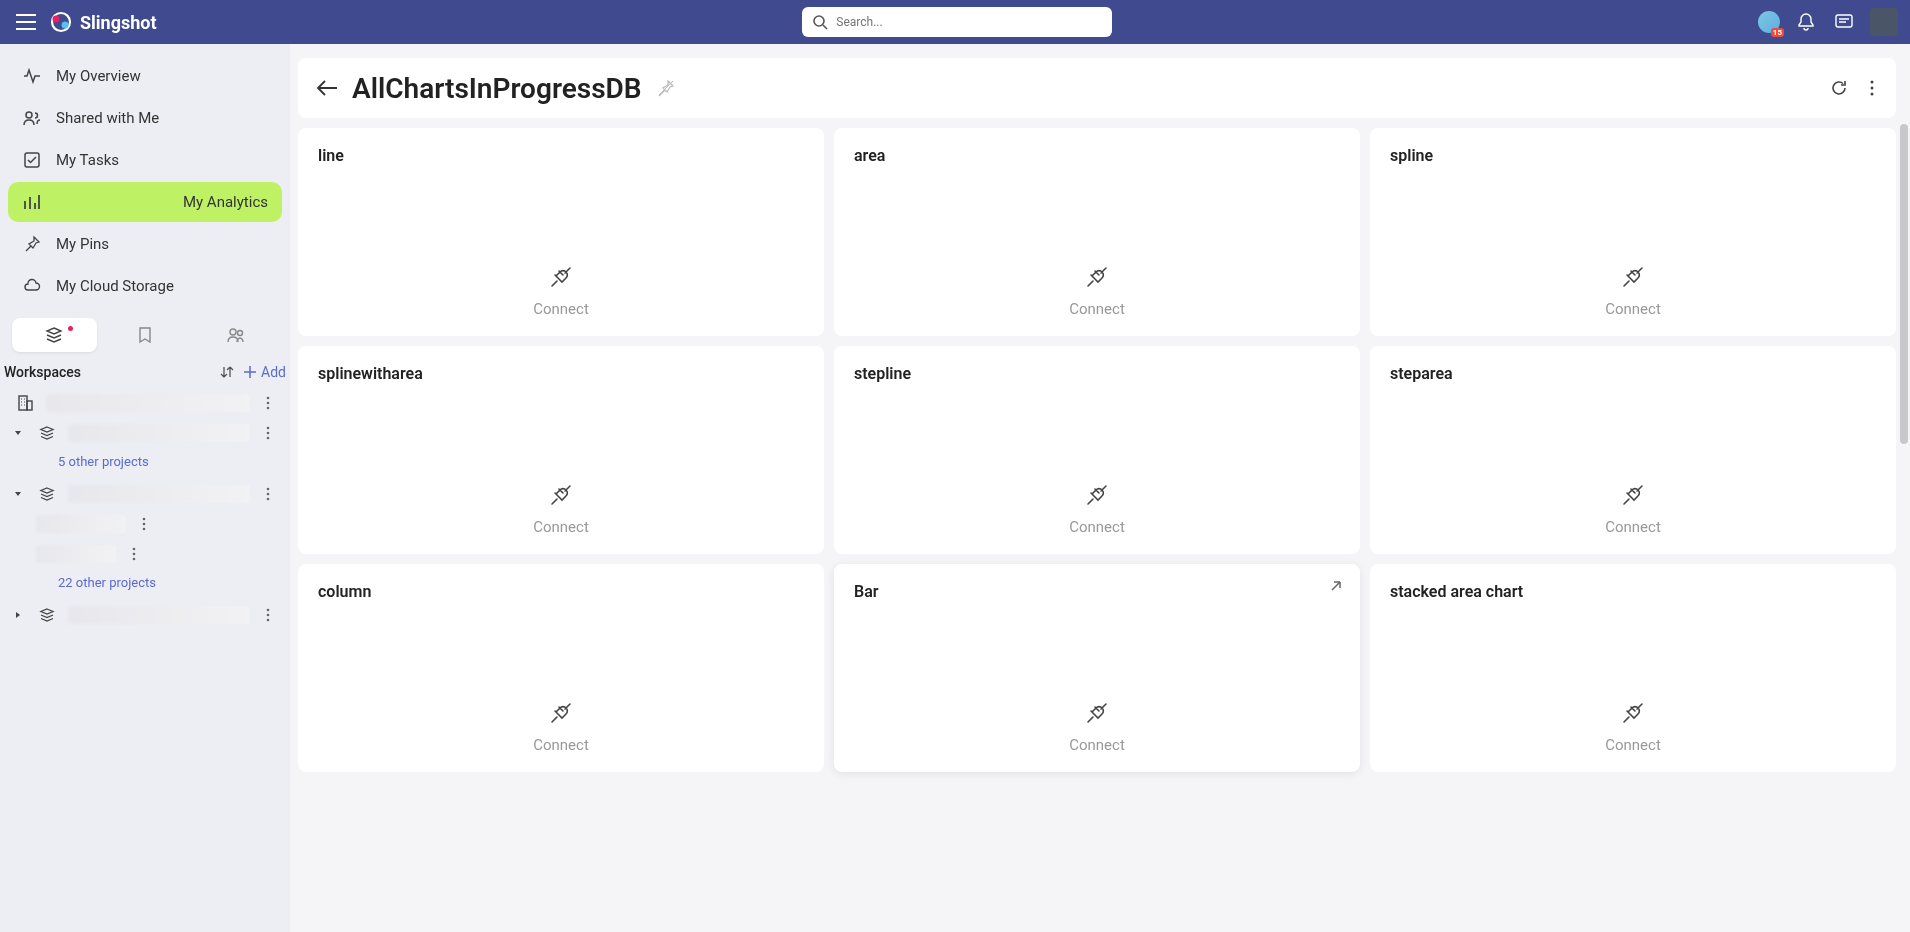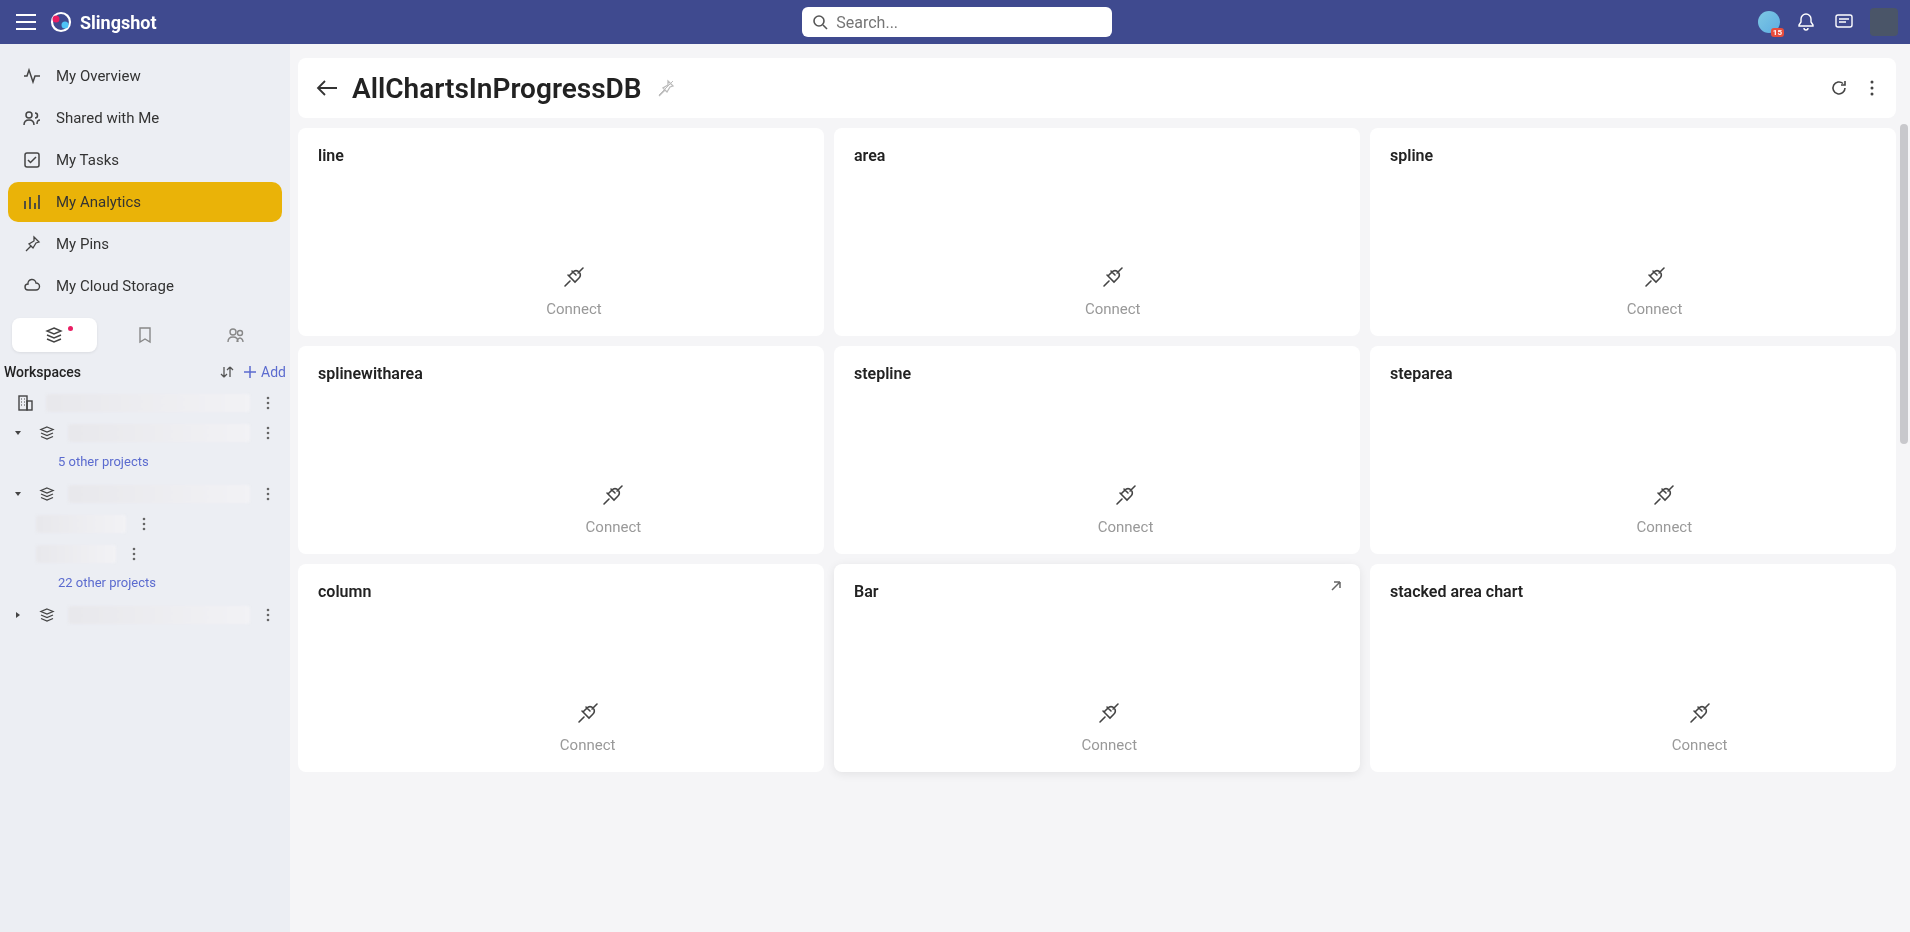--- a/index.html
+++ b/index.html
@@ -14,35 +14,35 @@
   gap: 10px;
 }
 .hamburger { color: #fff; cursor: pointer; display:flex; align-items:center; justify-content:center; width:28px; height:28px; }
 .logo { display:flex; align-items:center; gap:8px; color:#fff; font-weight:700; font-size:18px; }
 .logo-mark { width:22px; height:22px; position:relative; }
 .search-wrap { flex:1; display:flex; justify-content:center; }
 .search-box {
   width: 310px; height:30px; background:#fff; border-radius:6px;
   display:flex; align-items:center; padding:0 10px; gap:8px;
 }
-.search-box input { border:none; outline:none; flex:1; font-size:16px; color:#555; background:transparent; }
+.search-box input { border:none; outline:none; flex:1; font-size:12px; color:#555; background:transparent; }
 .topbar-right { display:flex; align-items:center; gap:14px; }
 .top-icon { color:#fff; cursor:pointer; display:flex; align-items:center; justify-content:center; width:24px; height:24px; }
 .avatar { width:22px; height:22px; border-radius:50%; background:linear-gradient(135deg,#7ec8e3,#5dade2); position:relative; }
 .avatar-badge { position:absolute; bottom:-4px; right:-4px; background:#e74c3c; color:#fff; font-size:8px; border-radius:3px; padding:0 2px; font-weight:bold; }
 .avatar-square { width:28px; height:28px; background:#4a5568; border-radius:4px; }
 
 .main-layout { display:flex; height:calc(100vh - 44px); }
 .sidebar { width:290px; background:#eceef3; padding:12px 0 0 0; display:flex; flex-direction:column; overflow-y:auto; }
 .nav-list { padding:0 8px; }
 .nav-item {
   display:flex; align-items:center; gap:14px; padding:10px 14px; border-radius:10px;
   color:#333; font-size:15px; cursor:pointer; margin-bottom:2px;
 }
-.nav-item.active { background:#eab308; }
+.nav-item.active { background:#bef264;justify-content:space-between; }
 .nav-icon { width:20px; height:20px; display:flex; align-items:center; justify-content:center; color:#444; flex-shrink:0; }
 
 .ws-tabs { display:flex; gap:6px; padding:10px 12px 6px; }
 .ws-tab { flex:1; height:34px; display:flex; align-items:center; justify-content:center; border-radius:8px; cursor:pointer; color:#666; }
 .ws-tab.active { background:#fff; box-shadow:0 1px 3px rgba(0,0,0,0.08); position:relative; }
 .ws-tab.active .dot { position:absolute; top:8px; right:24px; width:5px; height:5px; background:#e91e63; border-radius:50%; }
 
 .ws-header { display:flex; align-items:center; justify-content:space-between; padding:6px 4px; }
 .ws-header-left { font-weight:500; font-size:14px; color:#222; }
 .ws-header-right { display:flex; align-items:center; gap:8px; }
@@ -65,21 +65,21 @@
 }
 .back-btn { cursor:pointer; color:#333; display:flex; }
 .page-title { font-size:28px; font-weight:600; color:#222; }
 .pin-icon { color:#bbb; cursor:pointer; display:flex; }
 .header-spacer { flex:1; }
 .header-action { cursor:pointer; color:#444; display:flex; padding:4px; }
 
 .cards-grid { display:grid; grid-template-columns:repeat(3, 1fr); gap:10px; }
 .card {
   background:#fff; border-radius:8px; height:208px; padding:18px 20px;
-  display:flex; flex-direction:row; position:relative;
+  display:flex; flex-direction:column; position:relative;
 }
 .card.hovered { box-shadow:0 2px 10px rgba(0,0,0,0.08); }
 .card-title { font-size:16px; font-weight:600; color:#222; }
 .card-expand { position:absolute; top:16px; right:18px; color:#666; cursor:pointer; }
 .card-body { flex:1; display:flex; flex-direction:column; align-items:center; justify-content:flex-end; gap:8px; }
 .plug-icon { color:#444; }
 .connect-label { color:#999; font-size:15px; }
 
 .scrollbar { position:absolute; right:2px; top:80px; width:8px; height:320px; background:#c8c8cc; border-radius:4px; }
 

